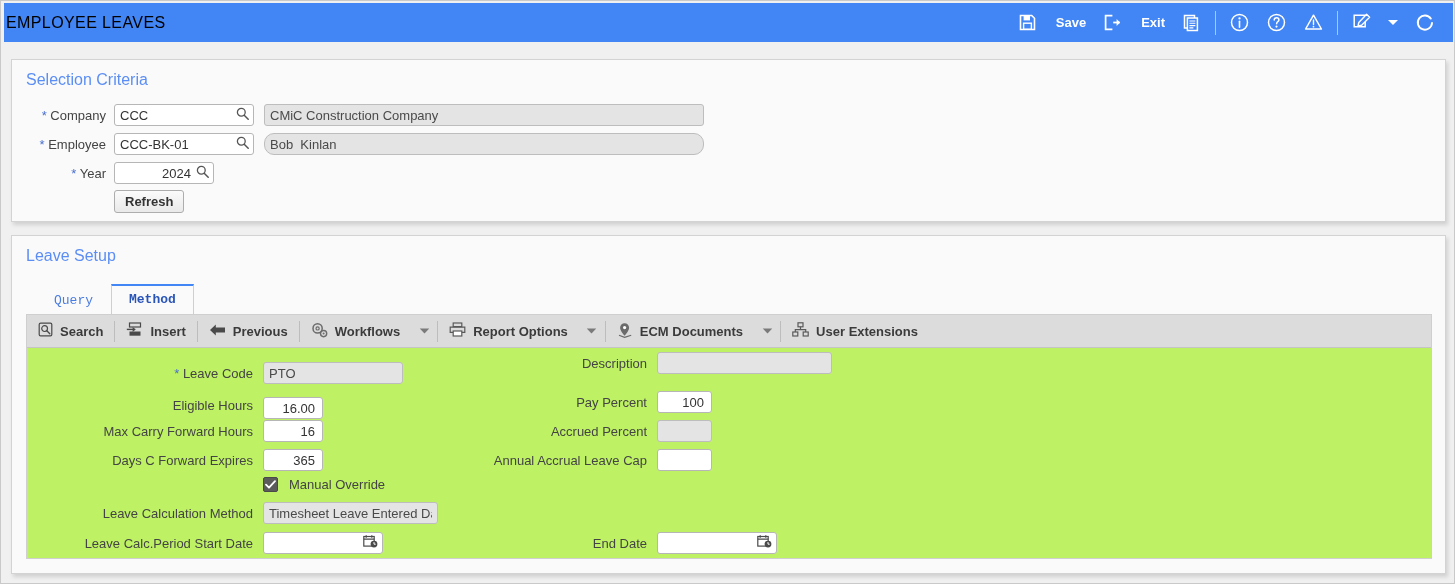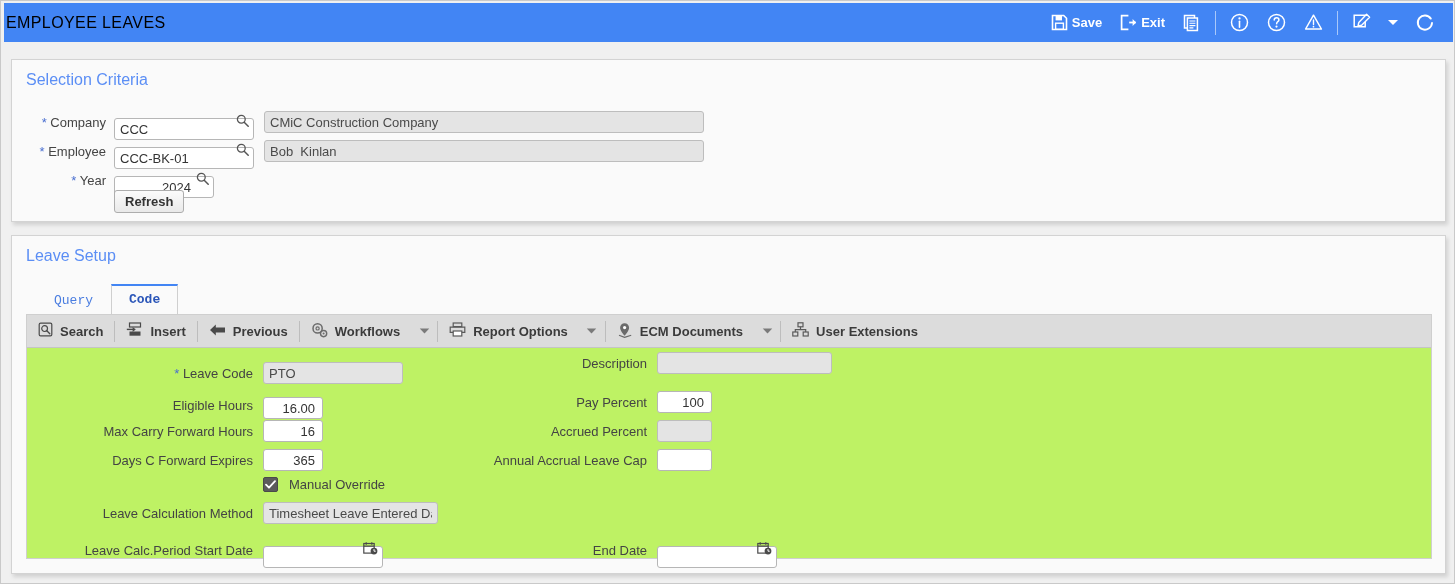--- a/index.html
+++ b/index.html
@@ -45,21 +45,21 @@
   .tb-spacer { flex: 1; }
   .tb-actions {
     display: flex;
     align-items: center;
     height: 100%;
     padding-right: 9px;
   }
   .tb-btn {
     display: flex;
     align-items: center;
-    gap: 4px;
+    gap: 20px;
     color: #fff;
     font-size: 13px;
     font-weight: bold;
     padding: 0 9px;
     height: 100%;
     cursor: pointer;
     white-space: nowrap;
   }
   .tb-icon {
     display: inline-flex;
@@ -126,21 +126,21 @@
     border-color: #bdbdbd;
     color: #4a4a4a;
   }
   .fld.num { text-align: right; padding-right: 7px; }
 
   .lov {
     position: relative;
     display: inline-flex;
     align-items: center;
   }
-  .lov .fld { padding-right: 22px; margin-top: 14px; }
+  .lov .fld { padding-right: 22px; }
   .lov .mag {
     position: absolute;
     right: 5px;
     top: 50%;
     transform: translateY(-50%);
     pointer-events: none;
   }
 
   .cal-ico {
     position: absolute;
@@ -400,21 +400,21 @@
       </div>
       <div class="lov" style="margin-left:8px;">
         <input class="fld" style="width: 140px;" value="CCC-BK-01">
         <span class="mag">
           <svg width="13" height="13" viewBox="0 0 13 13">
               <circle cx="5.3" cy="5.3" r="3.9" fill="none" stroke="#555" stroke-width="1.3"></circle>
               <path d="M8.2 8.2l4 4" stroke="#555" stroke-width="1.5" stroke-linecap="round"></path>
             </svg>
         </span>
       </div>
-      <input class="fld disabled" style="width: 440px; margin-left: 10px;" readonly="" value="Bob  Kinlan">
+      <input class="fld disabled" style="width: 440px; margin-left: 10px; border-radius: 10px;" readonly="" value="Bob  Kinlan">
     </div>
 
     <div class="row" style="left:0; top:102px;">
       <div class="lbl" style="width:94px;">
         <span class="req">*</span>
         <span>Year</span>
       </div>
       <div class="lov" style="margin-left:8px;">
         <input class="fld num" style="width: 100px;" value="2024">
         <span class="mag">
@@ -429,21 +429,21 @@
     <div class="row" style="left:102px; top:130px;">
       <button class="btn">Refresh</button>
     </div>
   </div>
 
   <div class="panel" id="panel-leave">
     <div class="panel-title">Leave Setup</div>
 
     <div class="tabs">
       <div class="tab">Query</div>
-      <div class="tab active">Code</div>
+      <div class="tab active">Method</div>
     </div>
 
     <div class="content-box">
 
       <div class="action-bar">
 
         <div class="ab-item">
           <span>
             <svg width="15" height="15" viewBox="0 0 15 15">
               <rect x="1.2" y="1.2" width="12.6" height="12.6" rx="1.4" fill="none" stroke="#4a4a4a" stroke-width="1.2"></rect>

